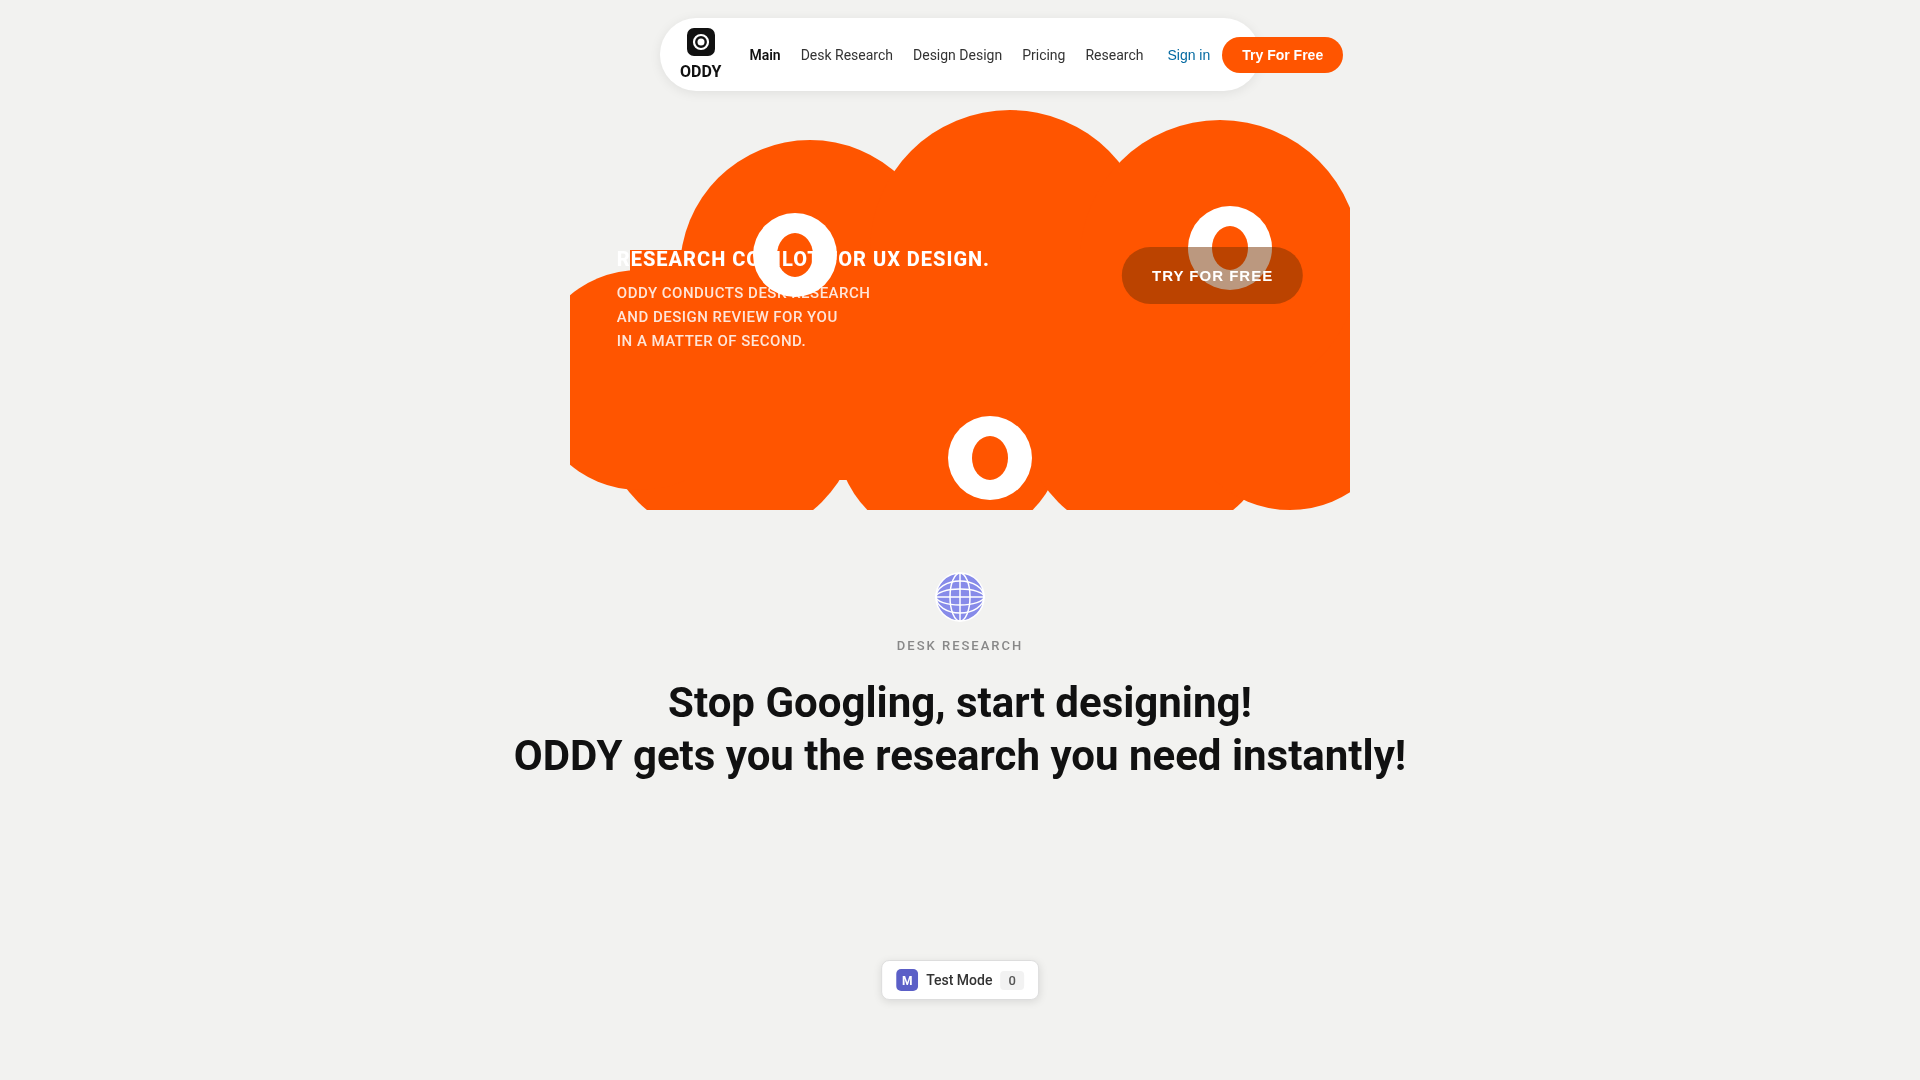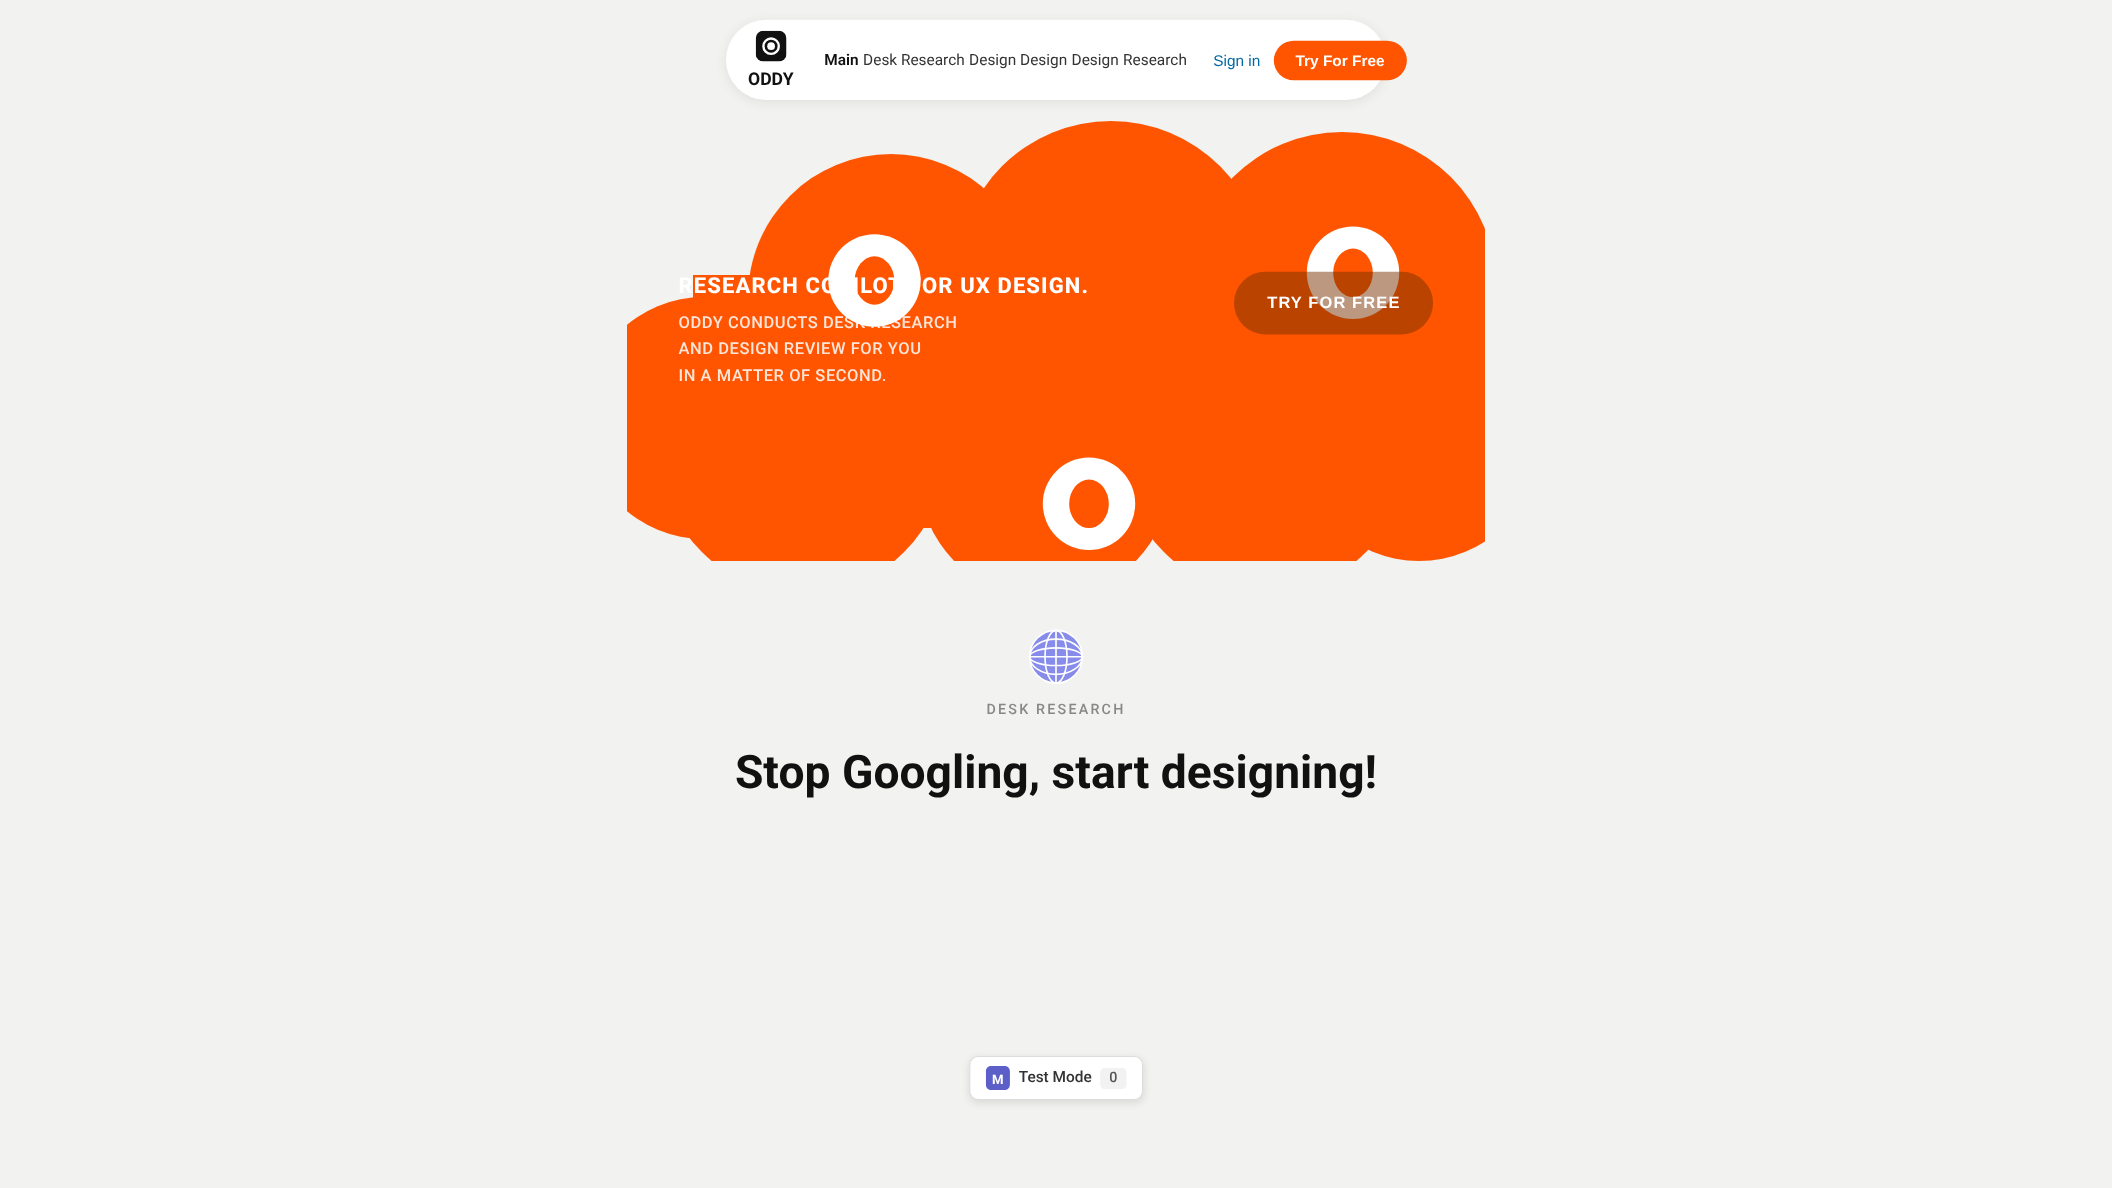--- a/index.html
+++ b/index.html
@@ -47,21 +47,21 @@
     }
 
     .nav-logo-icon {
       width: 28px;
       height: 28px;
     }
 
     .nav-links {
       display: flex;
       align-items: center;
-      gap: 4px;
+      gap: 20px;
       flex: 1;
     }
 
     .nav-link {
       font-size: 14px;
       color: #333;
       text-decoration: none;
       white-space: nowrap;
     }
 
@@ -243,21 +243,21 @@
       <ellipse cx="16" cy="16" rx="8" ry="8" fill="none" stroke="white" stroke-width="2.5"></ellipse>
       <ellipse cx="16" cy="16" rx="4" ry="4" fill="white"></ellipse>
     </svg>
     <span>ODDY</span>
   </a>
 
   <div class="nav-links">
     <a class="nav-link active" href="#">Main</a>
     <a class="nav-link" href="#">Desk Research</a>
     <a class="nav-link" href="#">Design Design</a>
-    <a class="nav-link" href="#">Design</a>
+    <a class="nav-link" href="#">Pricing</a>
     <a class="nav-link" href="#">Research</a>
   </div>
 
   <div class="nav-right">
     <button class="sign-in-btn">Sign in</button>
     <button class="try-free-btn">Try For Free</button>
   </div>
 </nav>
 
 <div class="hero">
@@ -306,20 +306,21 @@
       <line x1="3" y1="27" x2="51" y2="27" stroke="white" stroke-width="1.5"></line>
       <line x1="27" y1="3" x2="27" y2="51" stroke="white" stroke-width="1.5"></line>
       <ellipse cx="27" cy="27" rx="24" ry="8" fill="none" stroke="white" stroke-width="1.5"></ellipse>
       <ellipse cx="27" cy="27" rx="24" ry="16" fill="none" stroke="white" stroke-width="1.5"></ellipse>
     </svg>
 
     <div class="desk-research-label">DESK RESEARCH</div>
 
     <div class="hero-bottom-text">
       <div>Stop Googling, start designing!</div>
+      <div>ODDY gets you the research you need instantly!</div>
     </div>
   </div>
 </div>
 
 <div class="test-mode-badge">
   <svg class="test-mode-logo" viewBox="0 0 22 22" fill="none" xmlns="http://www.w3.org/2000/svg">
     <rect width="22" height="22" rx="5" fill="#5b5fc7"></rect>
     <text x="11" y="16" text-anchor="middle" font-size="12" fill="white" font-weight="bold">M</text>
   </svg>
   <span>Test Mode</span>

